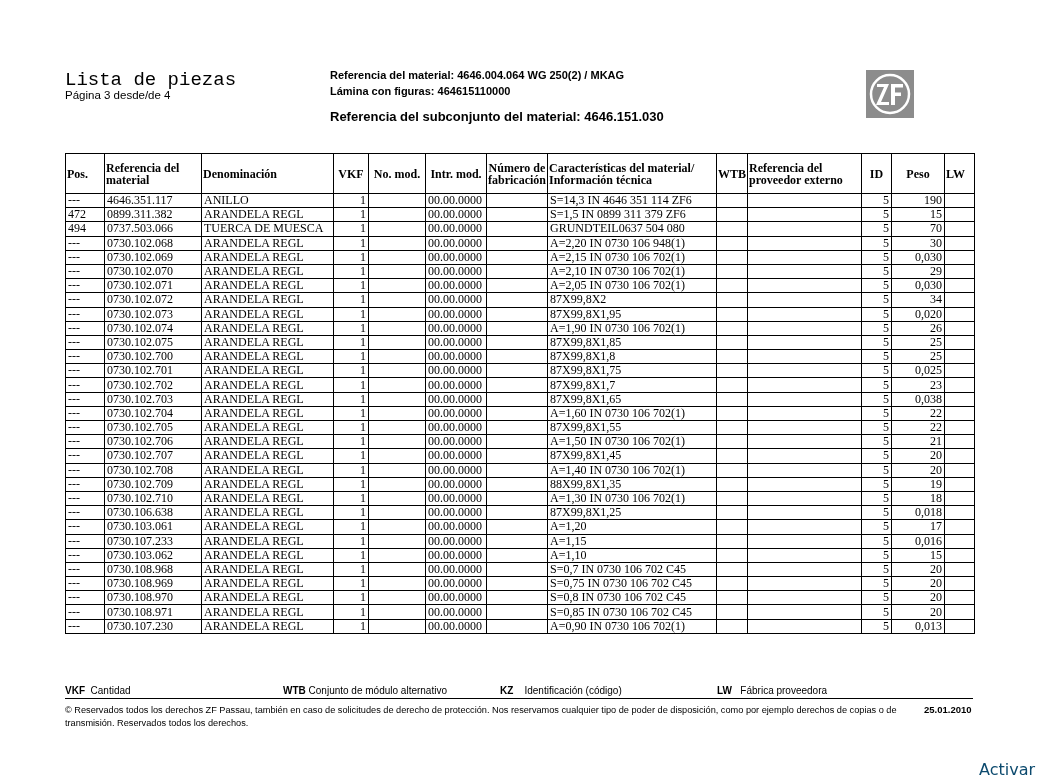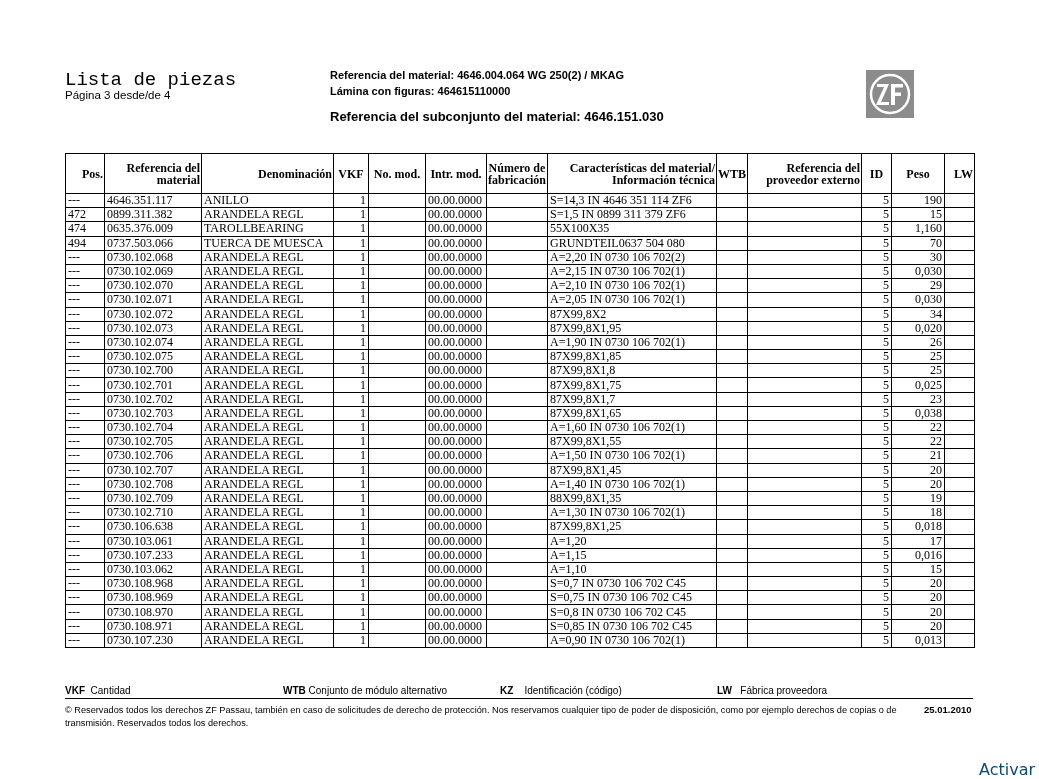--- a/index.html
+++ b/index.html
@@ -7,21 +7,21 @@
   .title { position:absolute; left:65px; top:70px; font-size:19px; line-height:20px;font-family:Liberation Mono, monospace; }
   .subtitle { position:absolute; left:65px; top:89px; font-size:11.5px; line-height:12px; }
   .hdr { position:absolute; left:330px; font-weight:bold; white-space:nowrap; }
   .hdr1 { top:69px; font-size:11px; }
   .hdr2 { top:85px; font-size:11px;text-align:right; }
   .hdr3 { top:101px; font-size:13px;margin-top:8px; }
   .logo { position:absolute; left:866px; top:70px; width:48px; height:48px; background:#8c8c8c; }
   .logo svg { display:block; }
   table.parts { position:absolute; left:65px; top:153px; border-collapse:collapse; font-family:"Liberation Serif", serif; font-size:12px; table-layout:fixed; }
   table.parts th, table.parts td { border:1px solid #000; padding:0 2px; overflow:hidden; white-space:nowrap; }
-  table.parts th { font-weight:bold; text-align:right; vertical-align:middle; height:39px; line-height:12px; font-size:12px; padding:0 1px; }
+  table.parts th { font-weight:bold; text-align:left; vertical-align:middle; height:39px; line-height:12px; font-size:12px; padding:0 1px; }
   table.parts th.c { text-align:center; }
   table.parts td { height:13.2px; line-height:13px; }
   td.r { text-align:right; }
   .legend { position:absolute; left:65px; top:684px; width:908px; height:14px; border-bottom:1px solid #000; font-size:10px; white-space:nowrap; }
   .legend span { position:absolute; top:1px; }
   .legend b { font-weight:bold; }
   .copyright { position:absolute; left:65px; top:704px; width:920px; font-size:9.2px; line-height:13px; }
   .date { position:absolute; left:924px; top:704px; font-size:9.5px; font-weight:bold; }
   .watermark { position:absolute; left:979px; top:760px; font-size:16px; color:#0c4a6e; font-family:"DejaVu Sans", sans-serif; }
 </style>
@@ -101,35 +101,20 @@
         <td>00.00.0000</td>
         <td></td>
         <td>S=1,5 IN 0899 311 379 ZF6</td>
         <td></td>
         <td></td>
         <td class="r">5</td>
         <td class="r">15</td>
         <td></td>
       </tr>
       <tr>
-        <td>474</td>
-        <td>0635.376.009</td>
-        <td>TAROLLBEARING</td>
-        <td class="r">1</td>
-        <td></td>
-        <td>00.00.0000</td>
-        <td></td>
-        <td>55X100X35</td>
-        <td></td>
-        <td></td>
-        <td class="r">5</td>
-        <td class="r">1,160</td>
-        <td></td>
-      </tr>
-      <tr>
         <td>494</td>
         <td>0737.503.066</td>
         <td>TUERCA DE MUESCA</td>
         <td class="r">1</td>
         <td></td>
         <td>00.00.0000</td>
         <td></td>
         <td>GRUNDTEIL0637 504 080</td>
         <td></td>
         <td></td>
@@ -138,21 +123,21 @@
         <td></td>
       </tr>
       <tr>
         <td>---</td>
         <td>0730.102.068</td>
         <td>ARANDELA REGL</td>
         <td class="r">1</td>
         <td></td>
         <td>00.00.0000</td>
         <td></td>
-        <td>A=2,20 IN 0730 106 702(2)</td>
+        <td>A=2,20 IN 0730 106 948(1)</td>
         <td></td>
         <td></td>
         <td class="r">5</td>
         <td class="r">30</td>
         <td></td>
       </tr>
       <tr>
         <td>---</td>
         <td>0730.102.069</td>
         <td>ARANDELA REGL</td>

